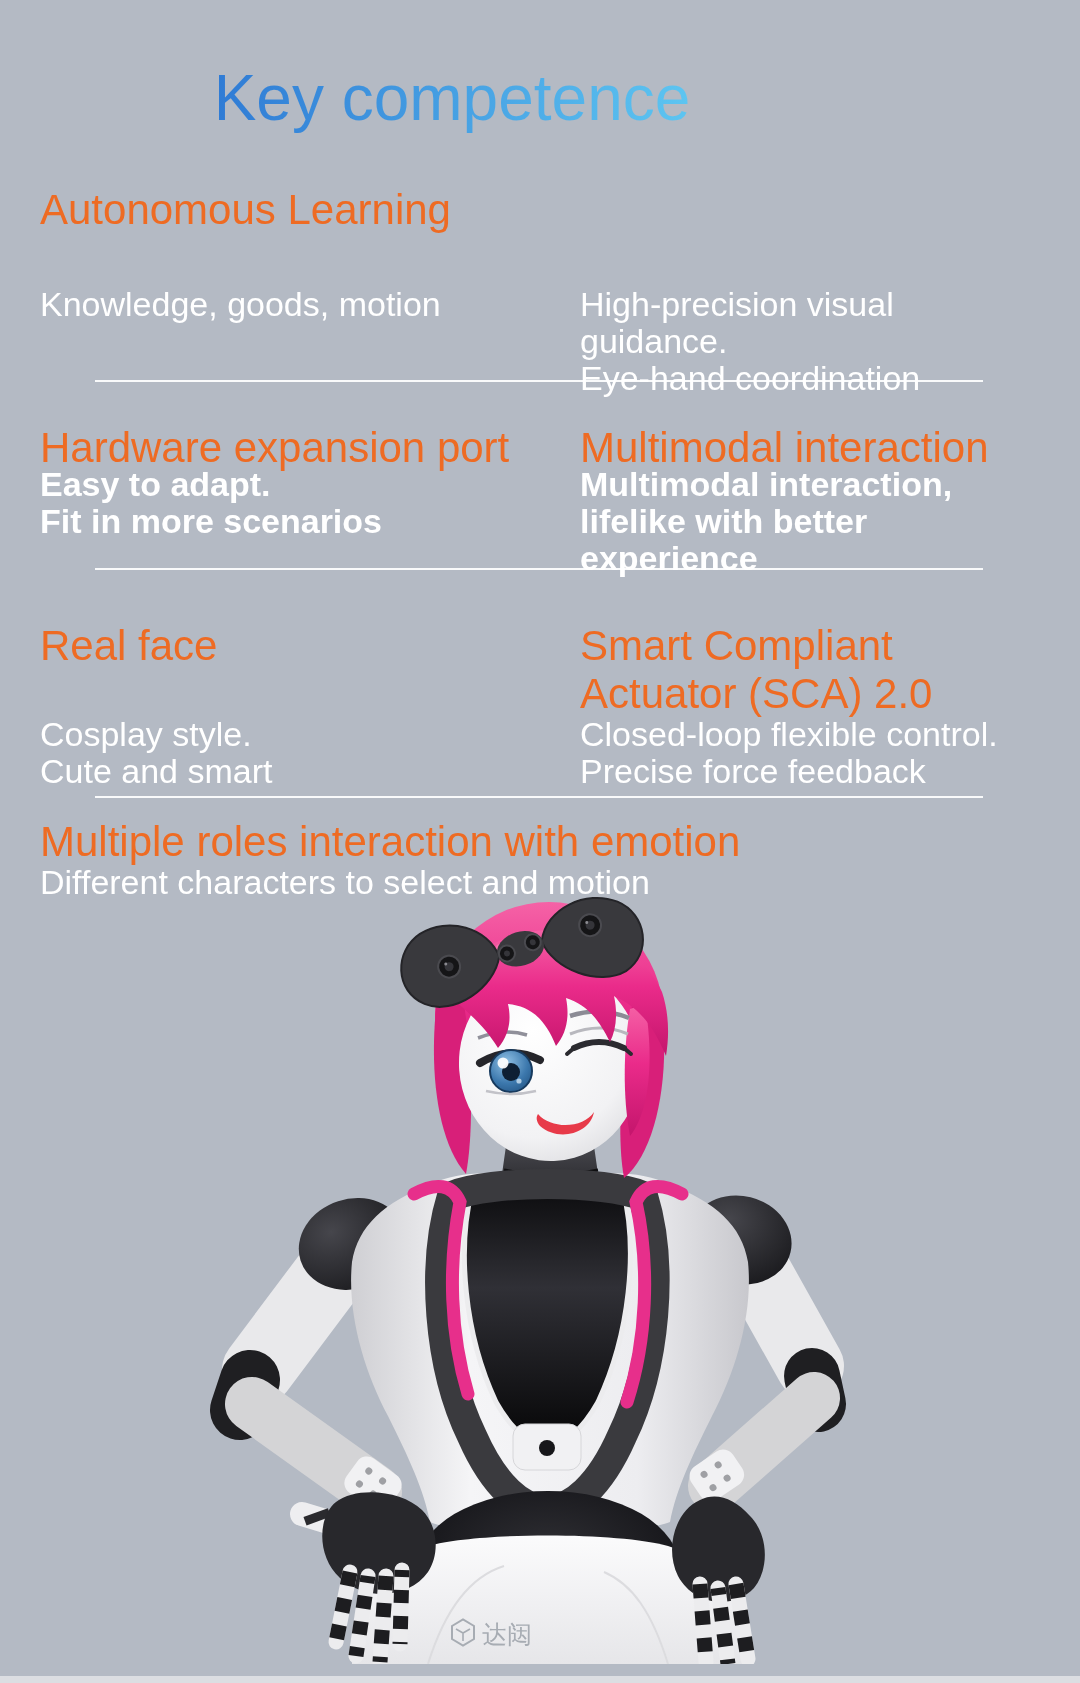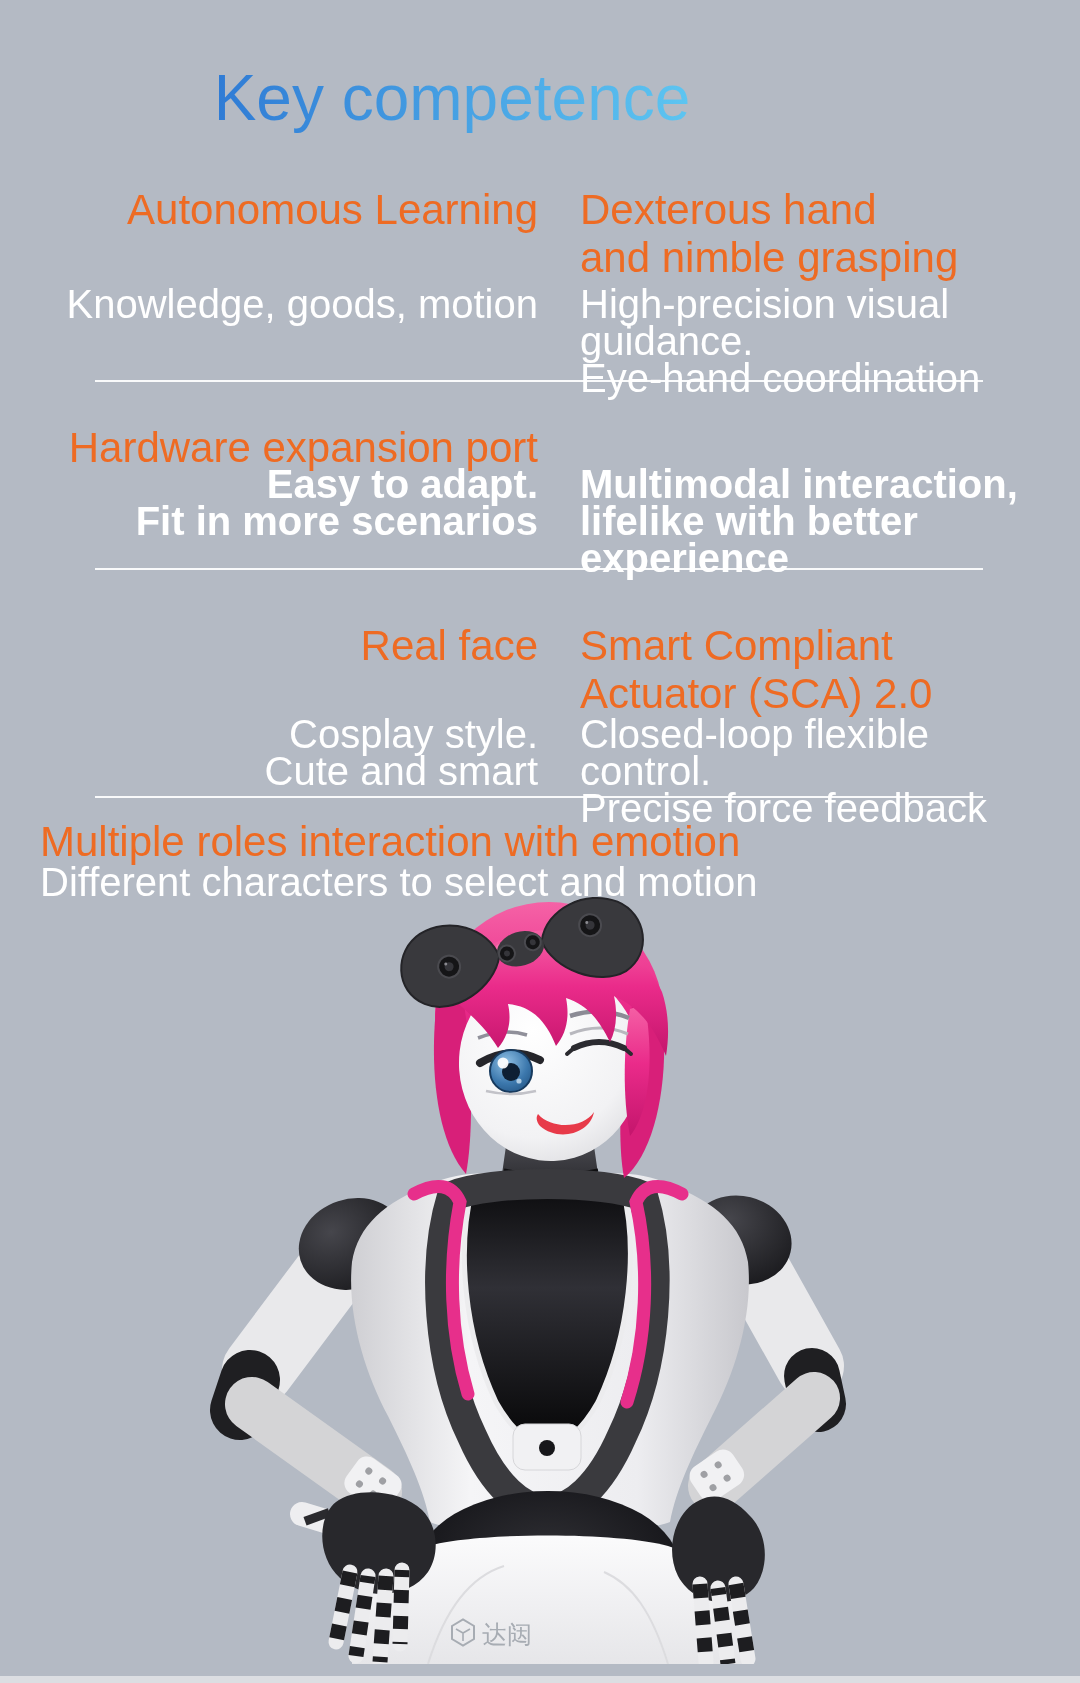--- a/index.html
+++ b/index.html
@@ -20,25 +20,25 @@
     color:transparent;
   }
   .feat-h{
     position:absolute;
     font-size:42px;line-height:48px;
     color:#ee6b23;
     white-space:pre-line;
   }
   .feat-b{
     position:absolute;
-    font-size:40px;line-height:37px;
+    font-size:34px;line-height:37px;
     color:#ffffff;
     white-space:pre-line;
   }
-  .col-l{left:28px;width:510px;text-align:right;}
+  .col-l{left:40px;width:510px;}
   .col-r{left:580px;width:470px;}
   .divider{
     position:absolute;left:95px;width:888px;height:2px;
     background:rgba(255,255,255,0.92);
   }
   .r1h{top:186px;} .r1b{top:286px;}
   .d1{top:380px;}
   .r2h{top:424px;} .r2b{top:466px;font-weight:bold;}
   .d2{top:568px;}
   .r3h{top:622px;} .r3b{top:716px;}
@@ -49,28 +49,27 @@
   .bottom-strip{position:absolute;left:0;top:1676px;width:1080px;height:7px;background:#dcdee2;}
 </style>
 </head>
 <body>
 
 <div class="canvas">
 
   <h1 class="page-title">Key competence</h1>
 
   <div class="feat-h col-l r1h">Autonomous Learning</div>
-  <div class="feat-h col-r r1h">Dexterous hand
-and nimble grasping</div>
   <div class="feat-b col-l r1b">Knowledge, goods, motion</div>
   <div class="feat-b col-r r1b">High-precision visual guidance.
 Eye-hand coordination</div>
   <div class="divider d1"></div>
 
   <div class="feat-h col-l r2h">Hardware expansion port</div>
+  <div class="feat-h col-r r2h">Multimodal interaction</div>
   <div class="feat-b col-l r2b">Easy to adapt.
 Fit in more scenarios</div>
   <div class="feat-b col-r r2b">Multimodal interaction,
 lifelike with better experience</div>
   <div class="divider d2"></div>
 
   <div class="feat-h col-l r3h">Real face</div>
   <div class="feat-h col-r r3h">Smart Compliant
 Actuator (SCA) 2.0</div>
   <div class="feat-b col-l r3b">Cosplay style.

